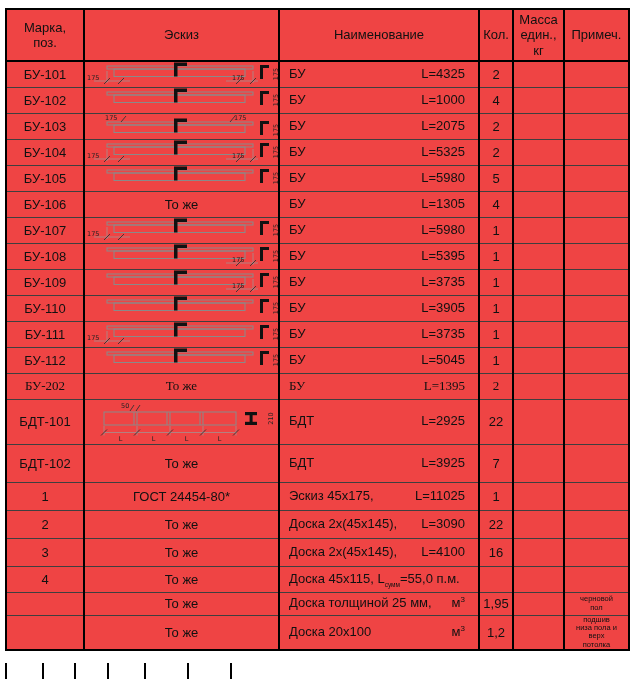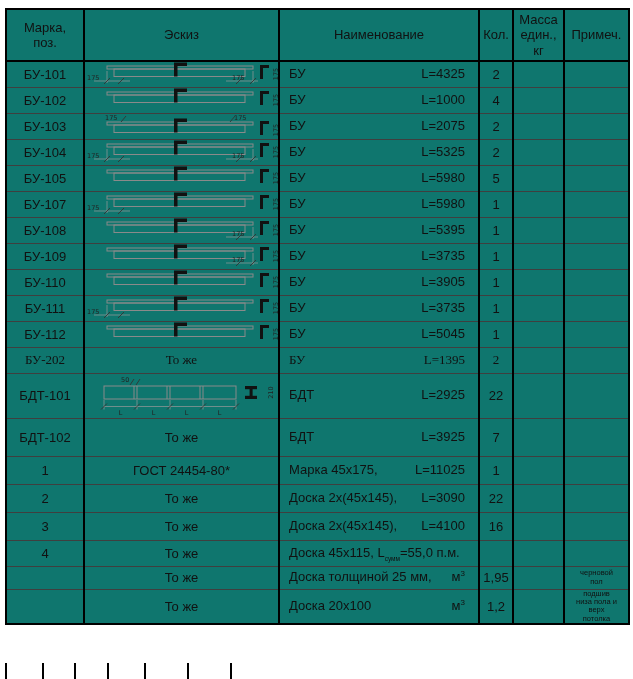--- a/index.html
+++ b/index.html
@@ -1,19 +1,19 @@
 <!DOCTYPE html>
 <html><head>
 <meta charset="utf-8">
 <style>
   html,body{margin:0;padding:0;background:#fff;}
   .page{position:relative;width:633px;height:679px;background:#fff;overflow:hidden;
         font-family:"Liberation Sans","DejaVu Sans",sans-serif;color:#111;}
   table.spec{position:absolute;left:5px;top:8px;width:623px;border-collapse:collapse;
-             table-layout:fixed;background:#0f766e;border:2px solid #000;}
+             table-layout:fixed;background:#ef4444;border:2px solid #000;}
   .spec th,.spec td{border-left:2px solid #000;border-right:2px solid #000;
              border-top:1px solid #3f3f3f;border-bottom:1px solid #3f3f3f;
              padding:0;overflow:hidden;vertical-align:middle;}
   .spec thead th{border-top:2px solid #000;border-bottom:2px solid #000;
              font-weight:normal;font-size:13px;line-height:1.18;text-align:center;}
   .spec thead tr{height:52px;}
   .spec td{font-size:13px;}
   .c-mark{text-align:center;}
   .c-sketch{text-align:center;}
   .sk-txt{font-size:13px;}
@@ -179,20 +179,35 @@
               <span class="dm"><span>L=5980</span><sup></sup></span>
             </div>
           </td>
           <td class="c-qty"><span>5</span></td>
           <td class="c-mass"><span></span></td>
           <td class="c-note">
             <span class="ntx"></span>
           </td>
         </tr>
         <tr style="height: 26px;">
+          <td class="c-mark"><span>БУ-106</span></td>
+          <td class="c-sketch"><span class="sk-txt">То же</span></td>
+          <td class="c-name">
+            <div class="nw">
+              <span class="nm"><span>БУ</span><sub></sub><span></span></span>
+              <span class="dm"><span>L=1305</span><sup></sup></span>
+            </div>
+          </td>
+          <td class="c-qty"><span>4</span></td>
+          <td class="c-mass"><span></span></td>
+          <td class="c-note">
+            <span class="ntx"></span>
+          </td>
+        </tr>
+        <tr style="height: 26px;">
           <td class="c-mark"><span>БУ-107</span></td>
           <td class="c-sketch"><svg class="sk" width="192" height="24" viewBox="0 0 192 24">
               <rect class="o" x="21" y="4" width="146" height="3"></rect>
               <rect class="o" x="28" y="7" width="131" height="7.5"></rect>
               <path fill="#111" d="M88 0.5 h13 v3.5 h-9.5 v10.5 h-3.5 z"></path>
               <path fill="#111" d="M174 3 h9 v3 h-6 v11 h-3 z"></path>
               <text class="t" transform="rotate(-90 189 12)" x="189" y="14.5" text-anchor="middle">175</text>
               <line class="dl" x1="21" y1="9" x2="21" y2="21"></line>
               <line class="dl" x1="8" y1="19" x2="44" y2="19"></line>
               <line class="tk" x1="18" y1="22" x2="24" y2="16"></line>
@@ -404,21 +419,21 @@
           <td class="c-mass"><span></span></td>
           <td class="c-note">
             <span class="ntx"></span>
           </td>
         </tr>
         <tr style="height: 28px;">
           <td class="c-mark"><span>1</span></td>
           <td class="c-sketch"><span class="sk-txt">ГОСТ 24454-80*</span></td>
           <td class="c-name">
             <div class="nw">
-              <span class="nm"><span>Марка 45x175,</span><sub></sub><span></span></span>
+              <span class="nm"><span>Эскиз 45x175,</span><sub></sub><span></span></span>
               <span class="dm"><span>L=11025</span><sup></sup></span>
             </div>
           </td>
           <td class="c-qty"><span>1</span></td>
           <td class="c-mass"><span></span></td>
           <td class="c-note">
             <span class="ntx"></span>
           </td>
         </tr>
         <tr style="height: 28px;">

